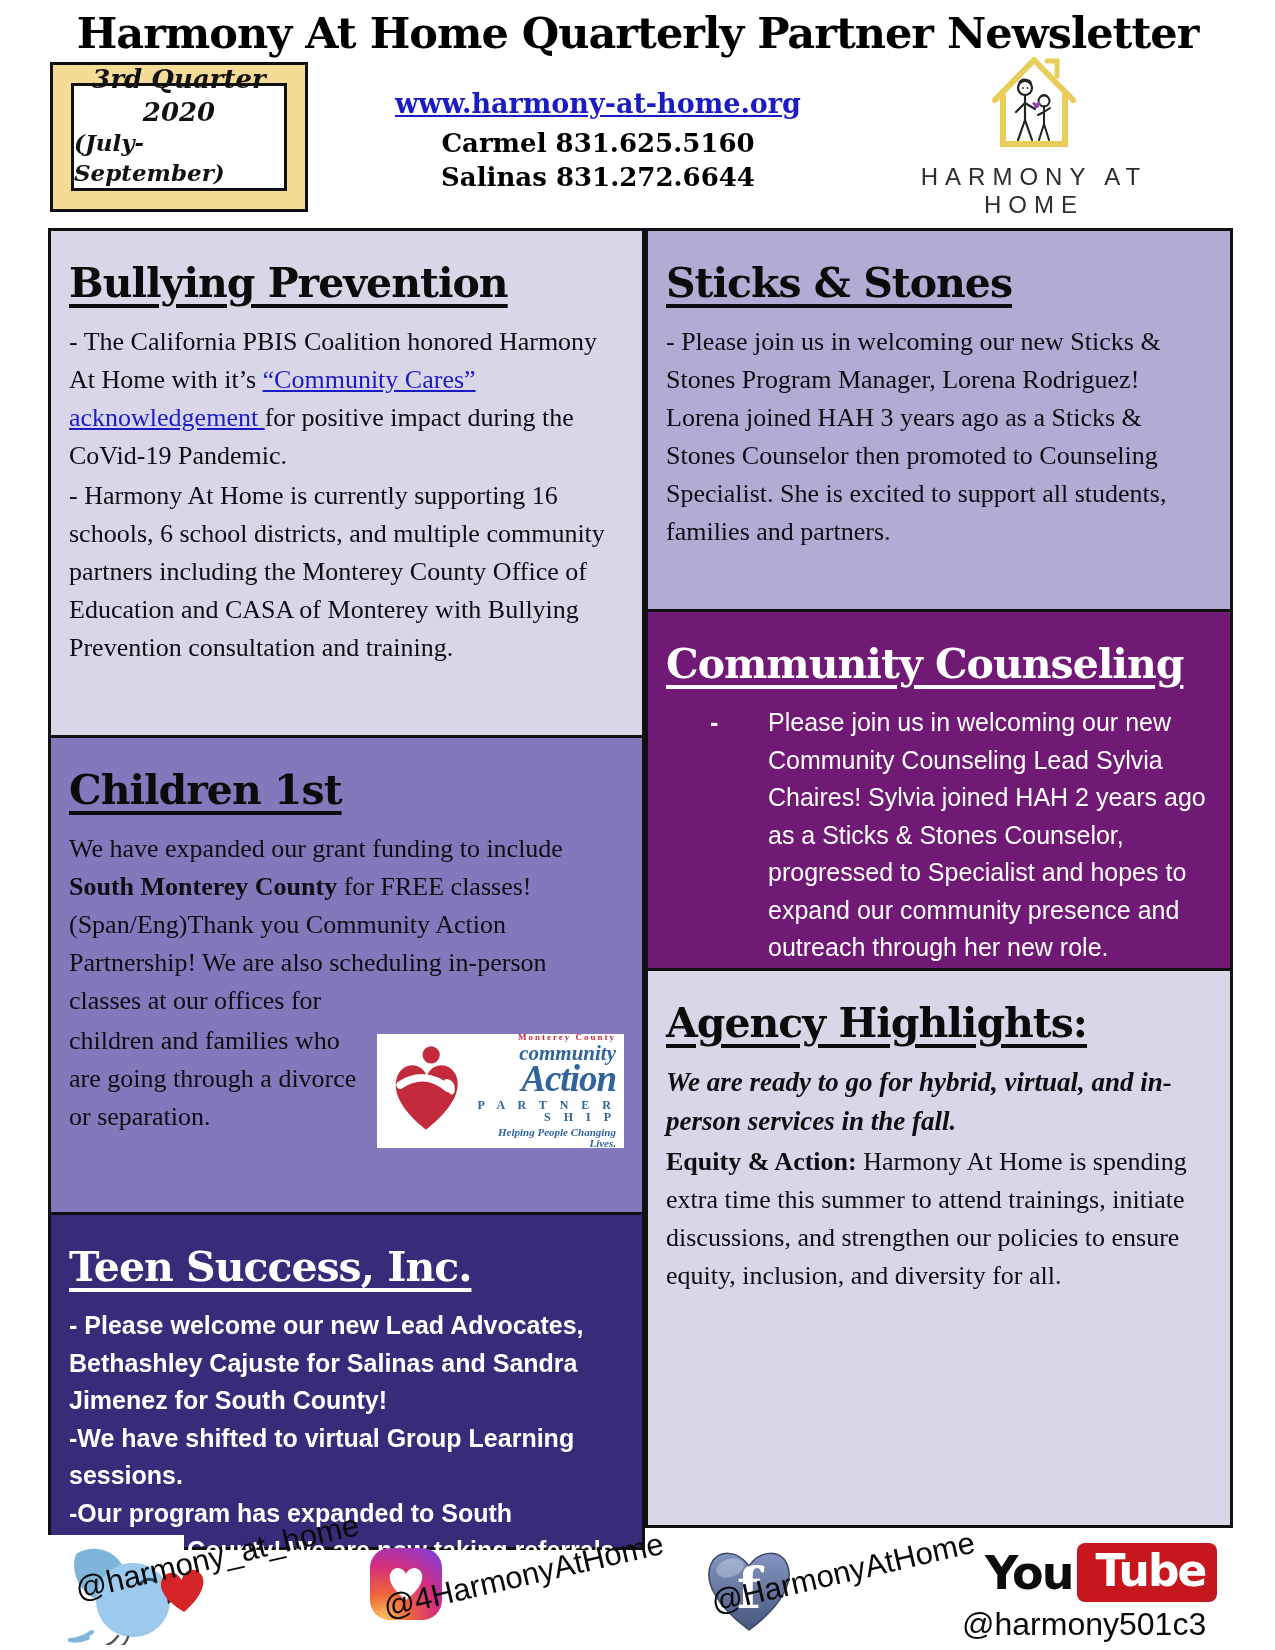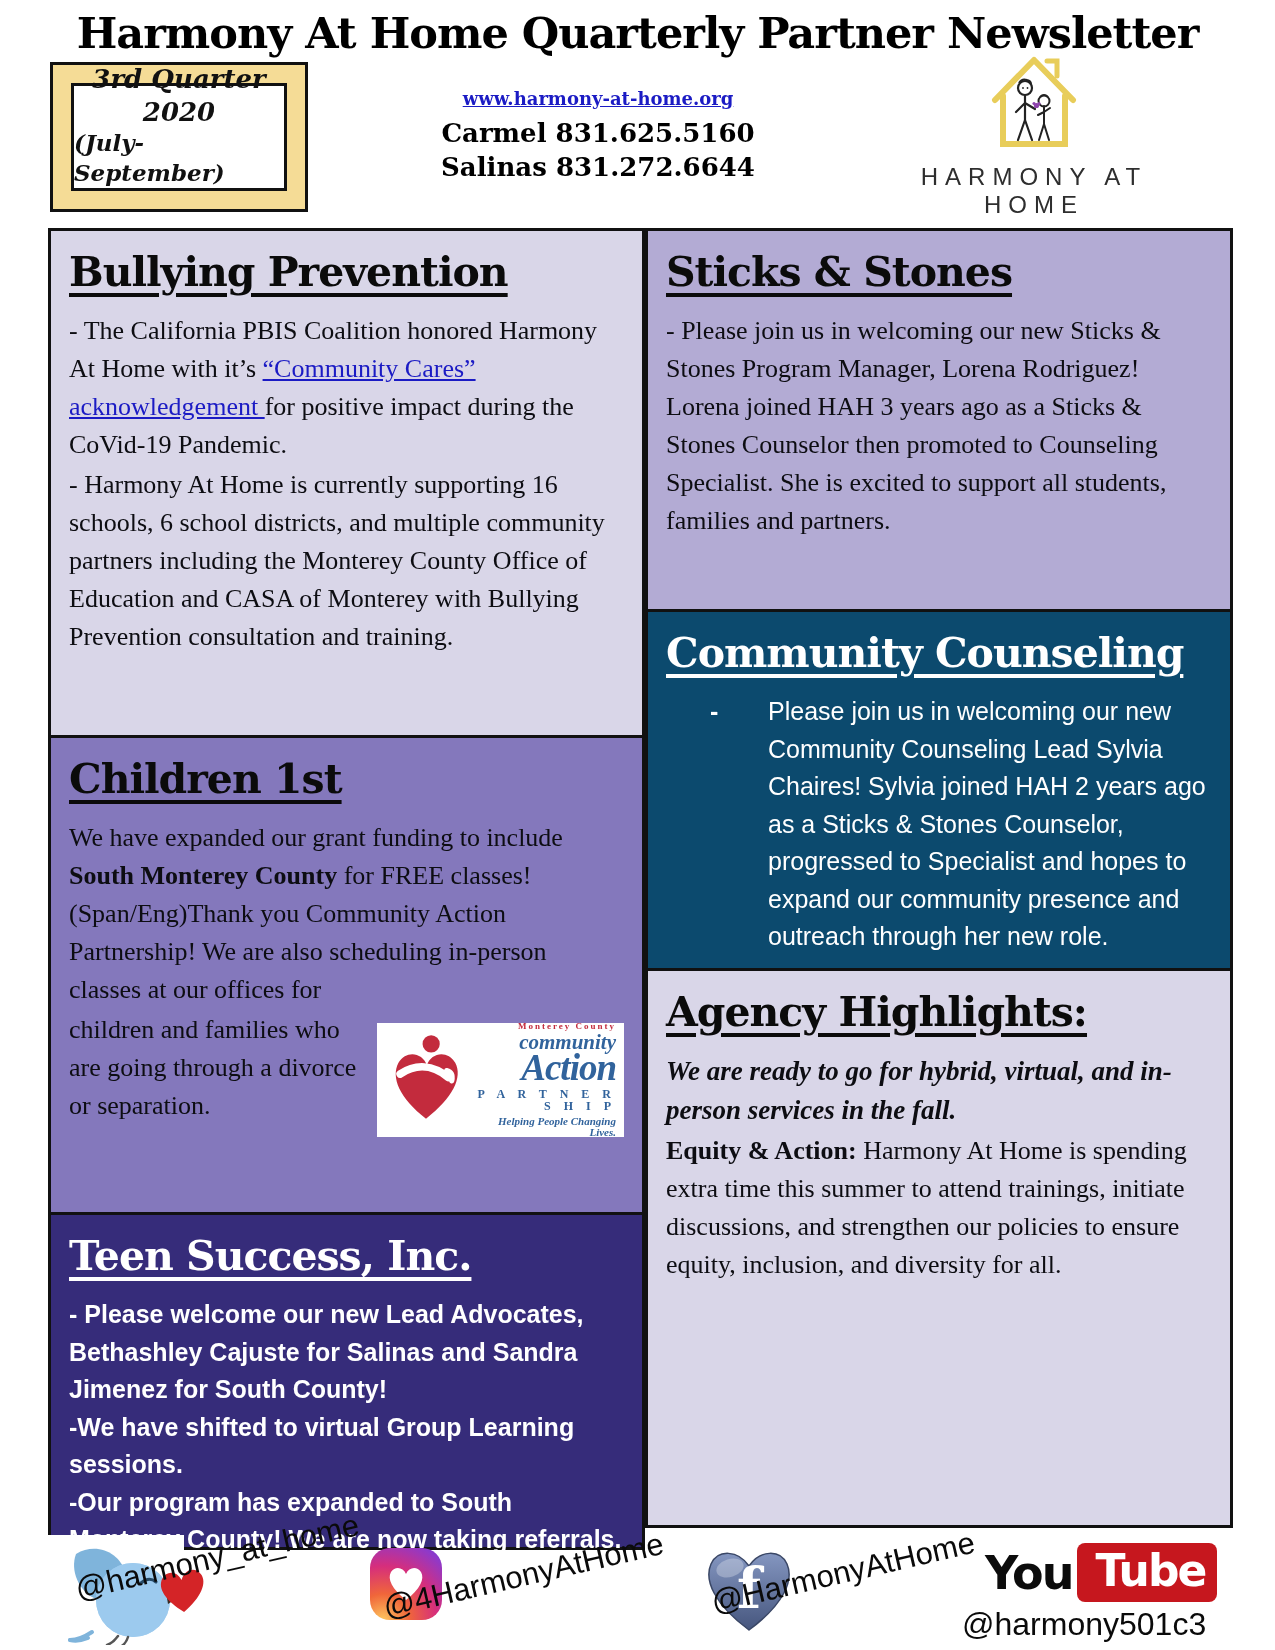--- a/index.html
+++ b/index.html
@@ -23,42 +23,42 @@
     width:100%; height:100%; background:#fff; border:3px solid #111;
     display:flex; flex-direction:column; justify-content:flex-end; align-items:center;
     font-family:"DejaVu Serif", serif; font-style:italic; font-weight:bold; color:#111;
   }
   .q1,.q2 { font-size:26px; line-height:1.25; }
   .q3 { font-size:23px; line-height:1.3; }
   .contact {
     position:absolute; left:348px; top:88px; width:500px; text-align:center;
     font-family:"DejaVu Serif", serif; font-weight:bold;
   }
-  .site-link { display:inline-block; color:#1b1bc4; font-size:18px; text-decoration:underline; margin-bottom:8px; }
+  .site-link { display:inline-block; color:#1b1bc4; font-size:27px; text-decoration:underline; margin-bottom:8px; }
   .phone { font-size:26px; color:#000; line-height:1.3; }
   .brand { position:absolute; left:878px; top:52px; width:312px; text-align:center; }
   .brand-name {
     font-size:24px; letter-spacing:7px; color:#2e2e2e; margin-top:11px;
     font-family:"Liberation Sans", sans-serif;
   }
   .brand-tagline {
     font-family:"DejaVu Serif", serif; font-style:italic; font-weight:bold;
     font-size:18px; color:#9e4f9e; margin-top:9px;
   }
   
   .col { position:absolute; top:228px; }
   .col-left  { left:48px;  width:597px; }
   .col-right { left:645px; width:588px; }
-  .box { border:3px solid #111; padding:13px 18px; }
+  .box { border:3px solid #111; padding:24px 18px; }
   .box + .box { margin-top:-3px; }
   .bg-light  { background:#d9d6e8; }
   .bg-medium { background:#8478bc; }
   .bg-dark   { background:#362c7a; }
   .bg-midlav { background:#b3abd4; }
-  .bg-violet { background:#0c4a6e; }
+  .bg-violet { background:#701a75; }
   .box-bullying { height:510px; }
   .box-children { height:480px; }
   .box-teen     { height:338px; }
   .box-sticks   { height:384px; }
   .box-community{ height:362px; }
   .box-agency   { height:560px; }
   .sec-heading {
     font-family:"DejaVu Serif", serif; font-weight:900; font-size:41px;
     color:#0b0b0b; text-decoration:underline; text-decoration-thickness:4px;
     text-underline-offset:7px; margin:4px 0 16px 0; letter-spacing:-1px;

